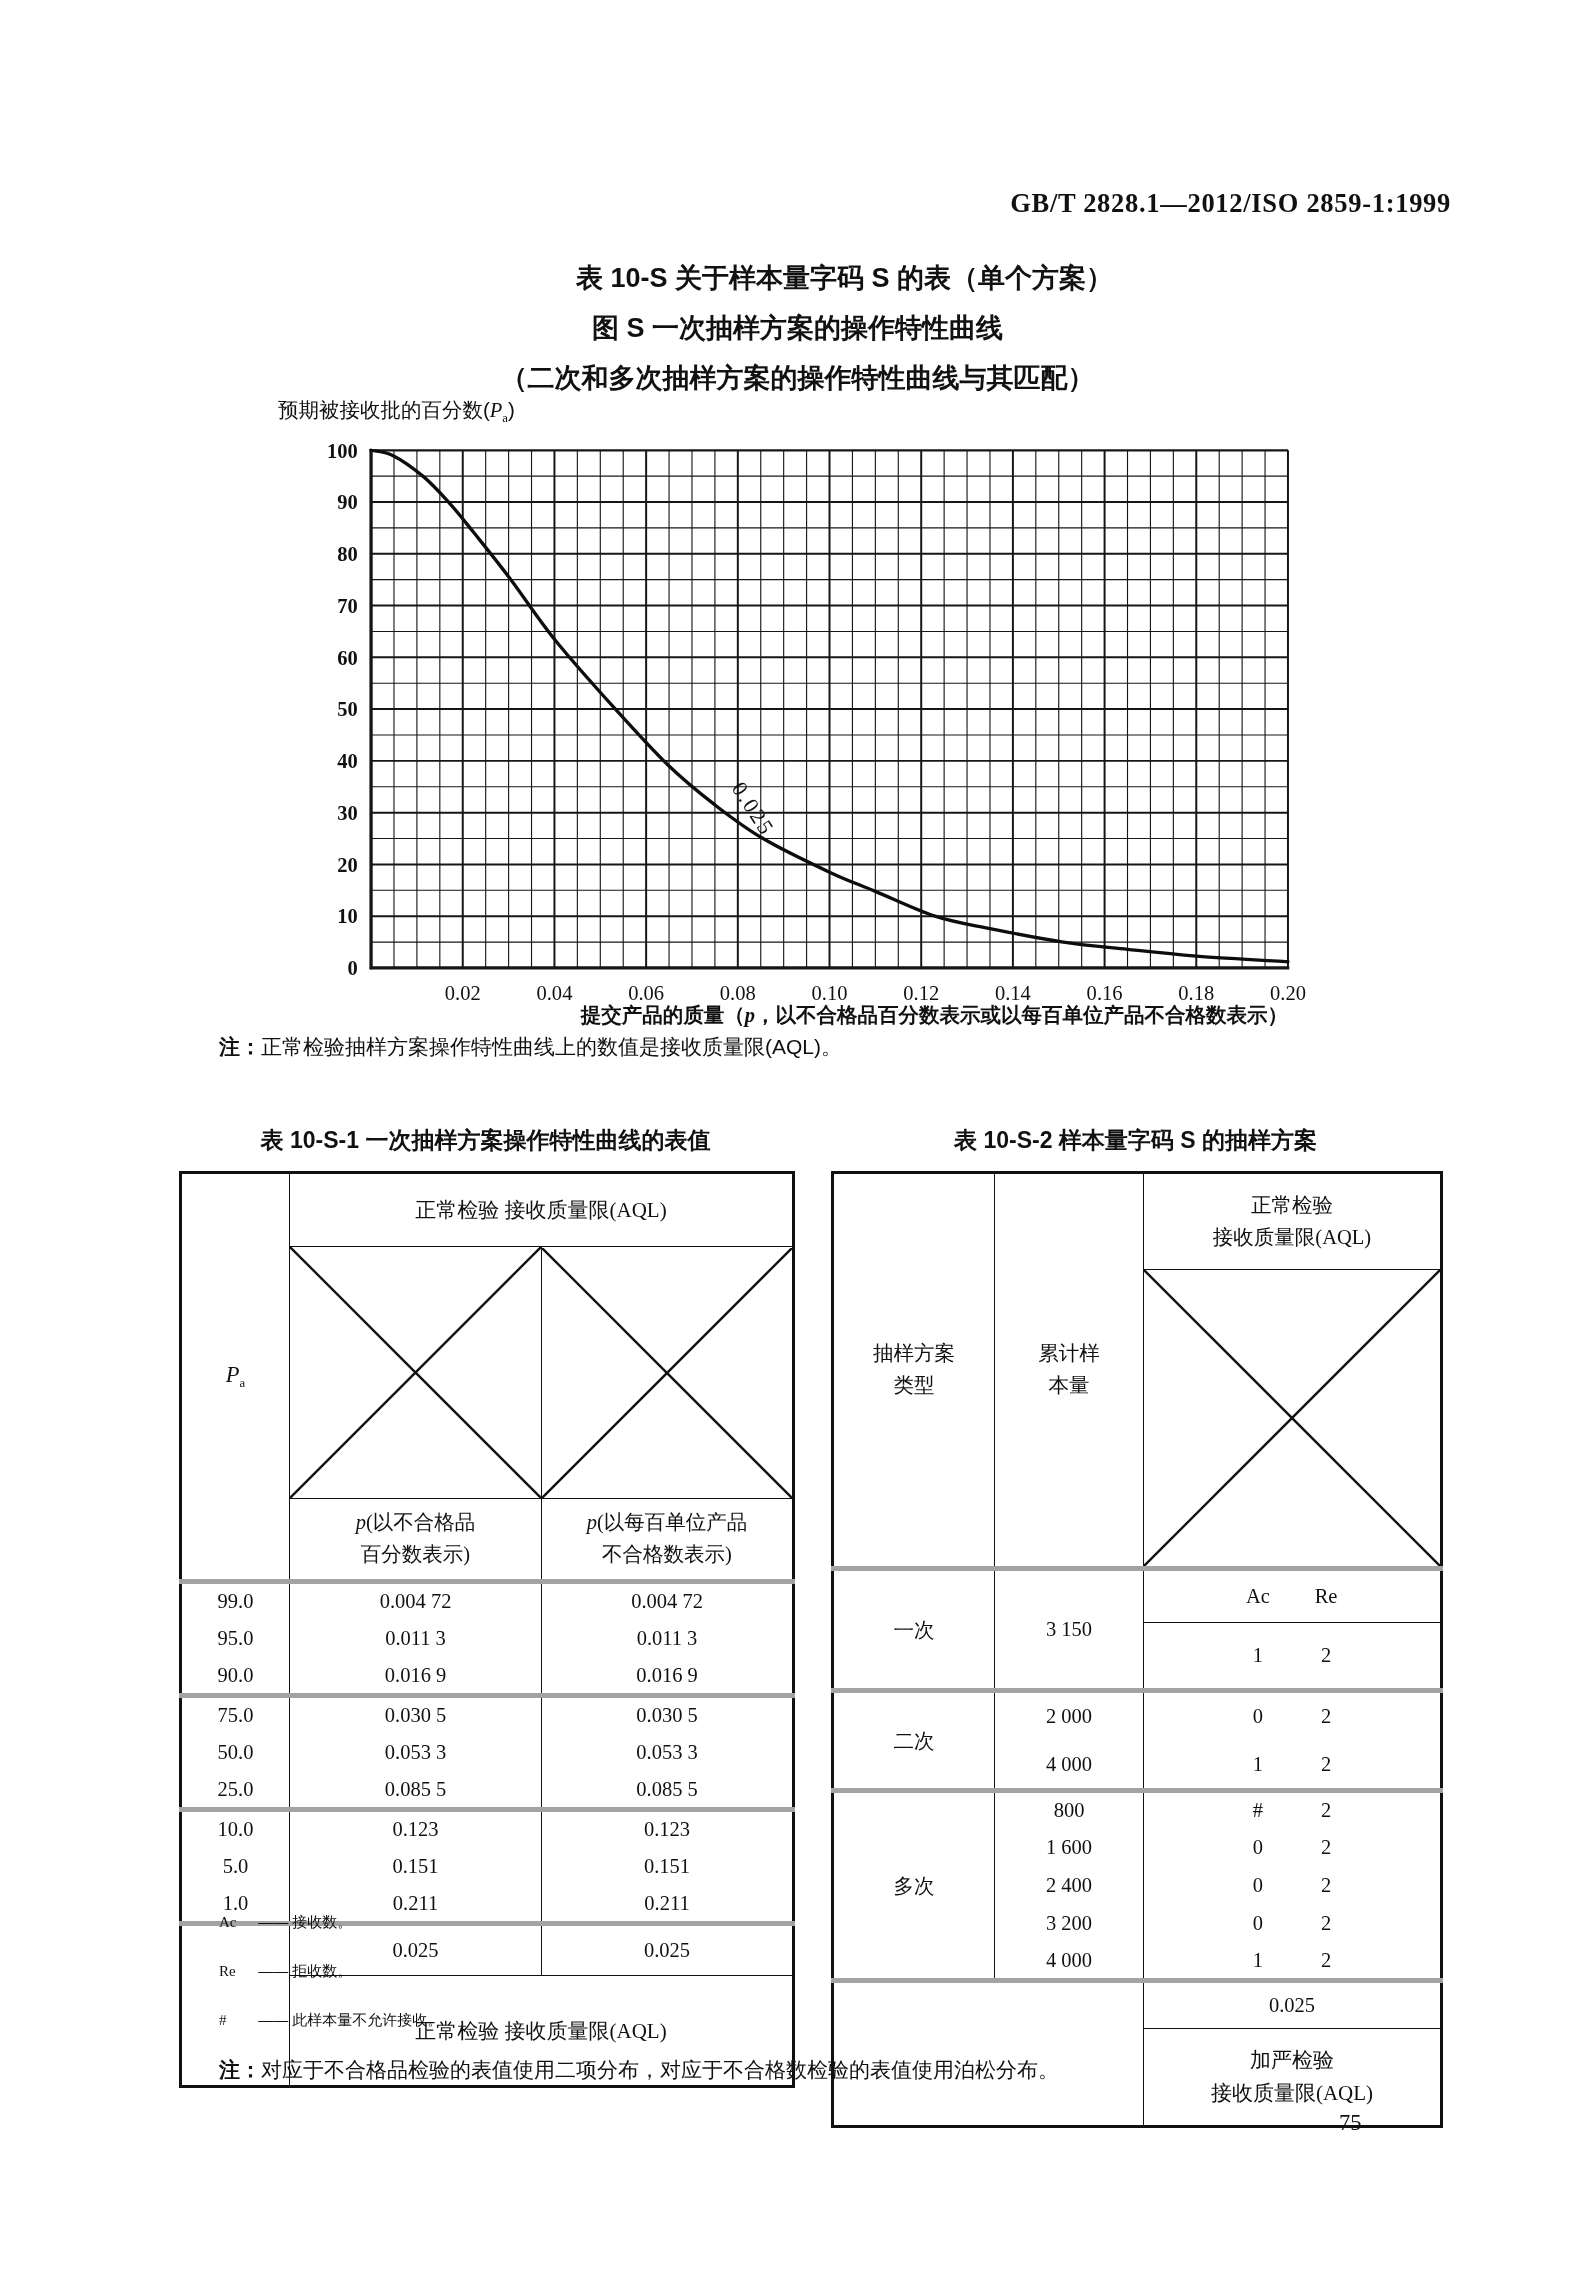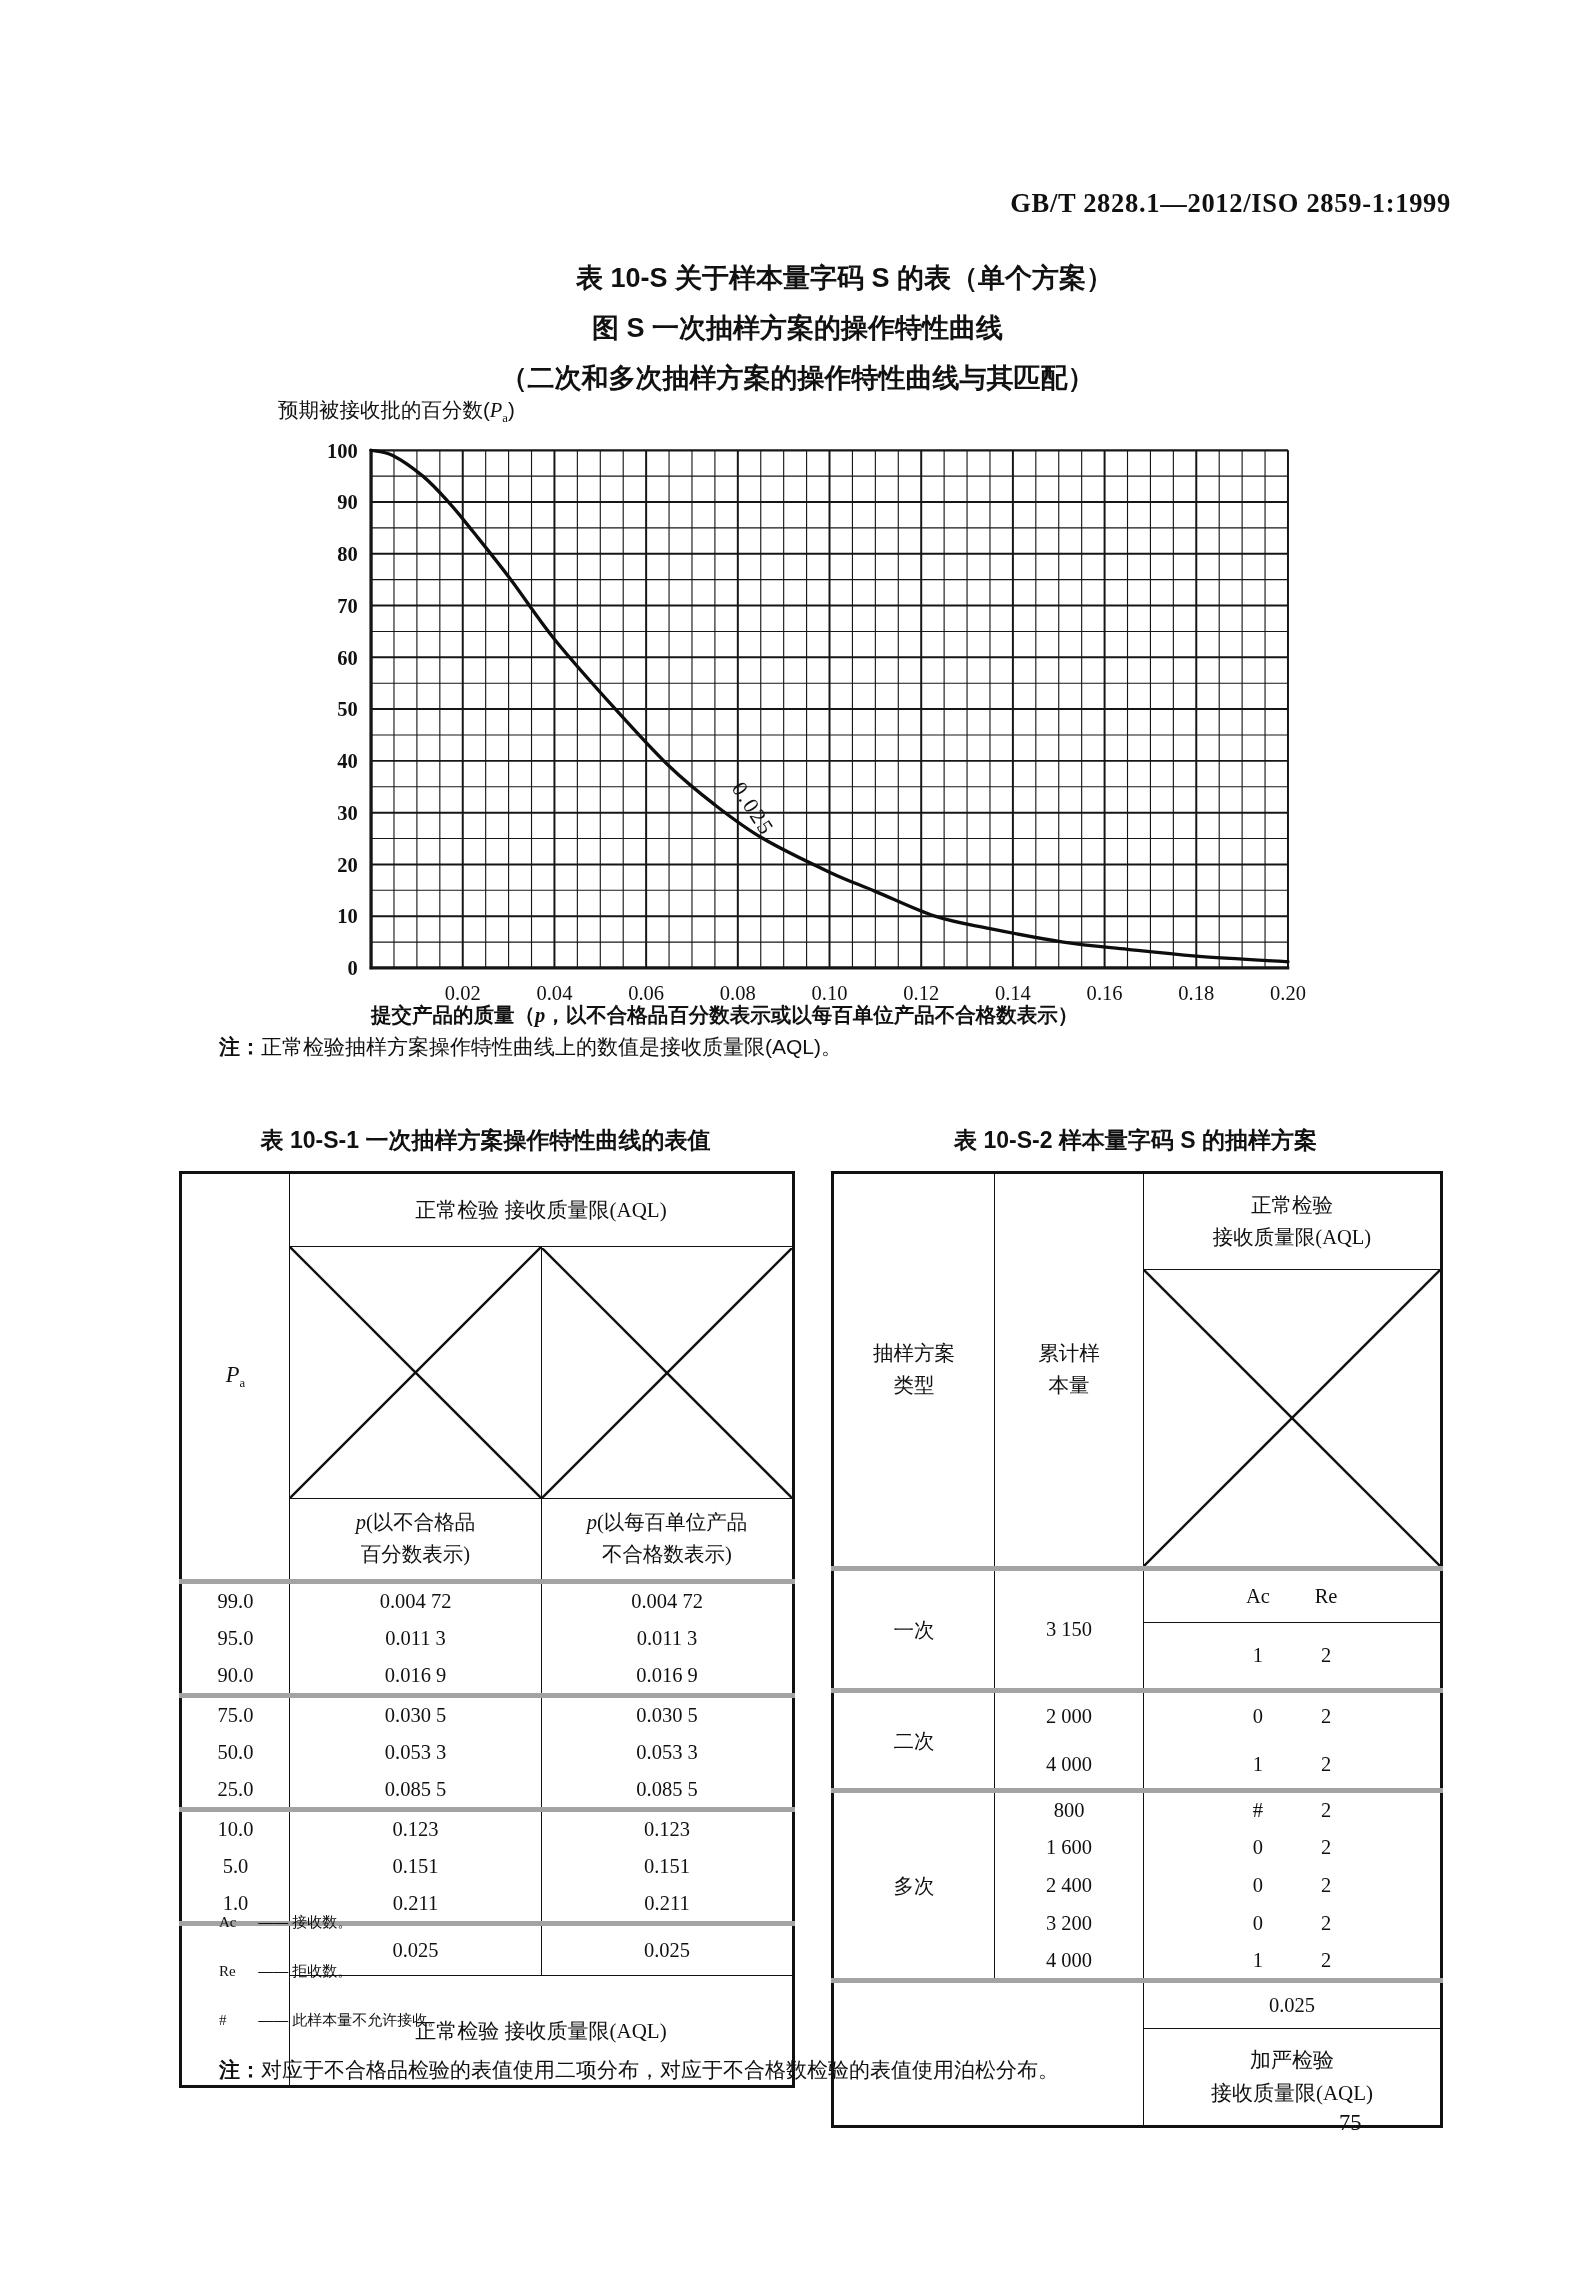--- a/index.html
+++ b/index.html
@@ -128,21 +128,21 @@
     <text x="822.5" y="865" text-anchor="middle" font-size="31" font-family="&quot;Liberation Serif&quot;,serif">0.10</text>
     <text x="961" y="865" text-anchor="middle" font-size="31" font-family="&quot;Liberation Serif&quot;,serif">0.12</text>
     <text x="1099.5" y="865" text-anchor="middle" font-size="31" font-family="&quot;Liberation Serif&quot;,serif">0.14</text>
     <text x="1238" y="865" text-anchor="middle" font-size="31" font-family="&quot;Liberation Serif&quot;,serif">0.16</text>
     <text x="1376.4999999999998" y="865" text-anchor="middle" font-size="31" font-family="&quot;Liberation Serif&quot;,serif">0.18</text>
     <text x="1515" y="865" text-anchor="middle" font-size="31" font-family="&quot;Liberation Serif&quot;,serif">0.20</text>
     <path d="M130 35 C135.4 36.3, 149.6 36.3, 162.7 42.8 C175.7 49.3, 194.2 62.4, 208.3 74.1 C222.3 85.8, 234.1 98.9, 247.0 113.2 C260.0 127.5, 270.1 140.6, 285.8 160.1 C301.5 179.7, 321.0 203.8, 341.2 230.5 C361.4 257.2, 380.7 287.8, 407.0 320.4 C433.3 353.0, 470.2 394.1, 499.1 426.0 C528.0 457.9, 555.1 487.9, 580.1 512.0 C605.2 536.1, 625.7 552.4, 649.4 570.7 C673.0 588.9, 693.2 604.6, 722.1 621.5 C750.9 638.4, 794.2 659.0, 822.5 672.3 C850.8 685.6, 865.2 690.2, 891.7 701.3 C918.3 712.3, 952.9 729.4, 981.8 738.8 C1010.6 748.2, 1032.6 751.1, 1064.9 757.6 C1097.2 764.1, 1141.0 772.7, 1175.7 777.9 C1210.3 783.1, 1239.2 785.3, 1272.6 788.8 C1306.1 792.4, 1336.1 795.9, 1376.5 799.0 C1416.9 802.1, 1491.9 806.2, 1515.0 807.6" fill="none" stroke="#0d0d0d" stroke-width="5" stroke-linecap="round" stroke-linejoin="round"></path>
     <text x="697.85" y="582.4" text-anchor="middle" font-size="33" font-family="&quot;Liberation Serif&quot;,serif" letter-spacing="3" transform="rotate(57 697.85 582.4)">0.025</text>
   </svg>
 
-<div class="abs smalltxt" style="top:1001px;left:371px;width:917px;text-align:left;font-weight:700;">
+<div class="abs smalltxt" style="top:1001px;left:371px;width:917px;text-align:right;font-weight:700;">
   <span>提交产品的质量（</span><i class="v">p</i><span>，以不合格品百分数表示或以每百单位产品不合格数表示）</span>
 </div>
 
 <div class="abs note" style="top:1033px;left:219px;">
   <b>注：</b><span>正常检验抽样方案操作特性曲线上的数值是接收质量限(AQL)。</span>
 </div>
 
 <div class="abs caption" style="top:1125px;left:179px;width:613px;">表 10-S-1  一次抽样方案操作特性曲线的表值</div>
 <div class="abs caption" style="top:1125px;left:831px;width:609px;">表 10-S-2  样本量字码 S 的抽样方案</div>
 

